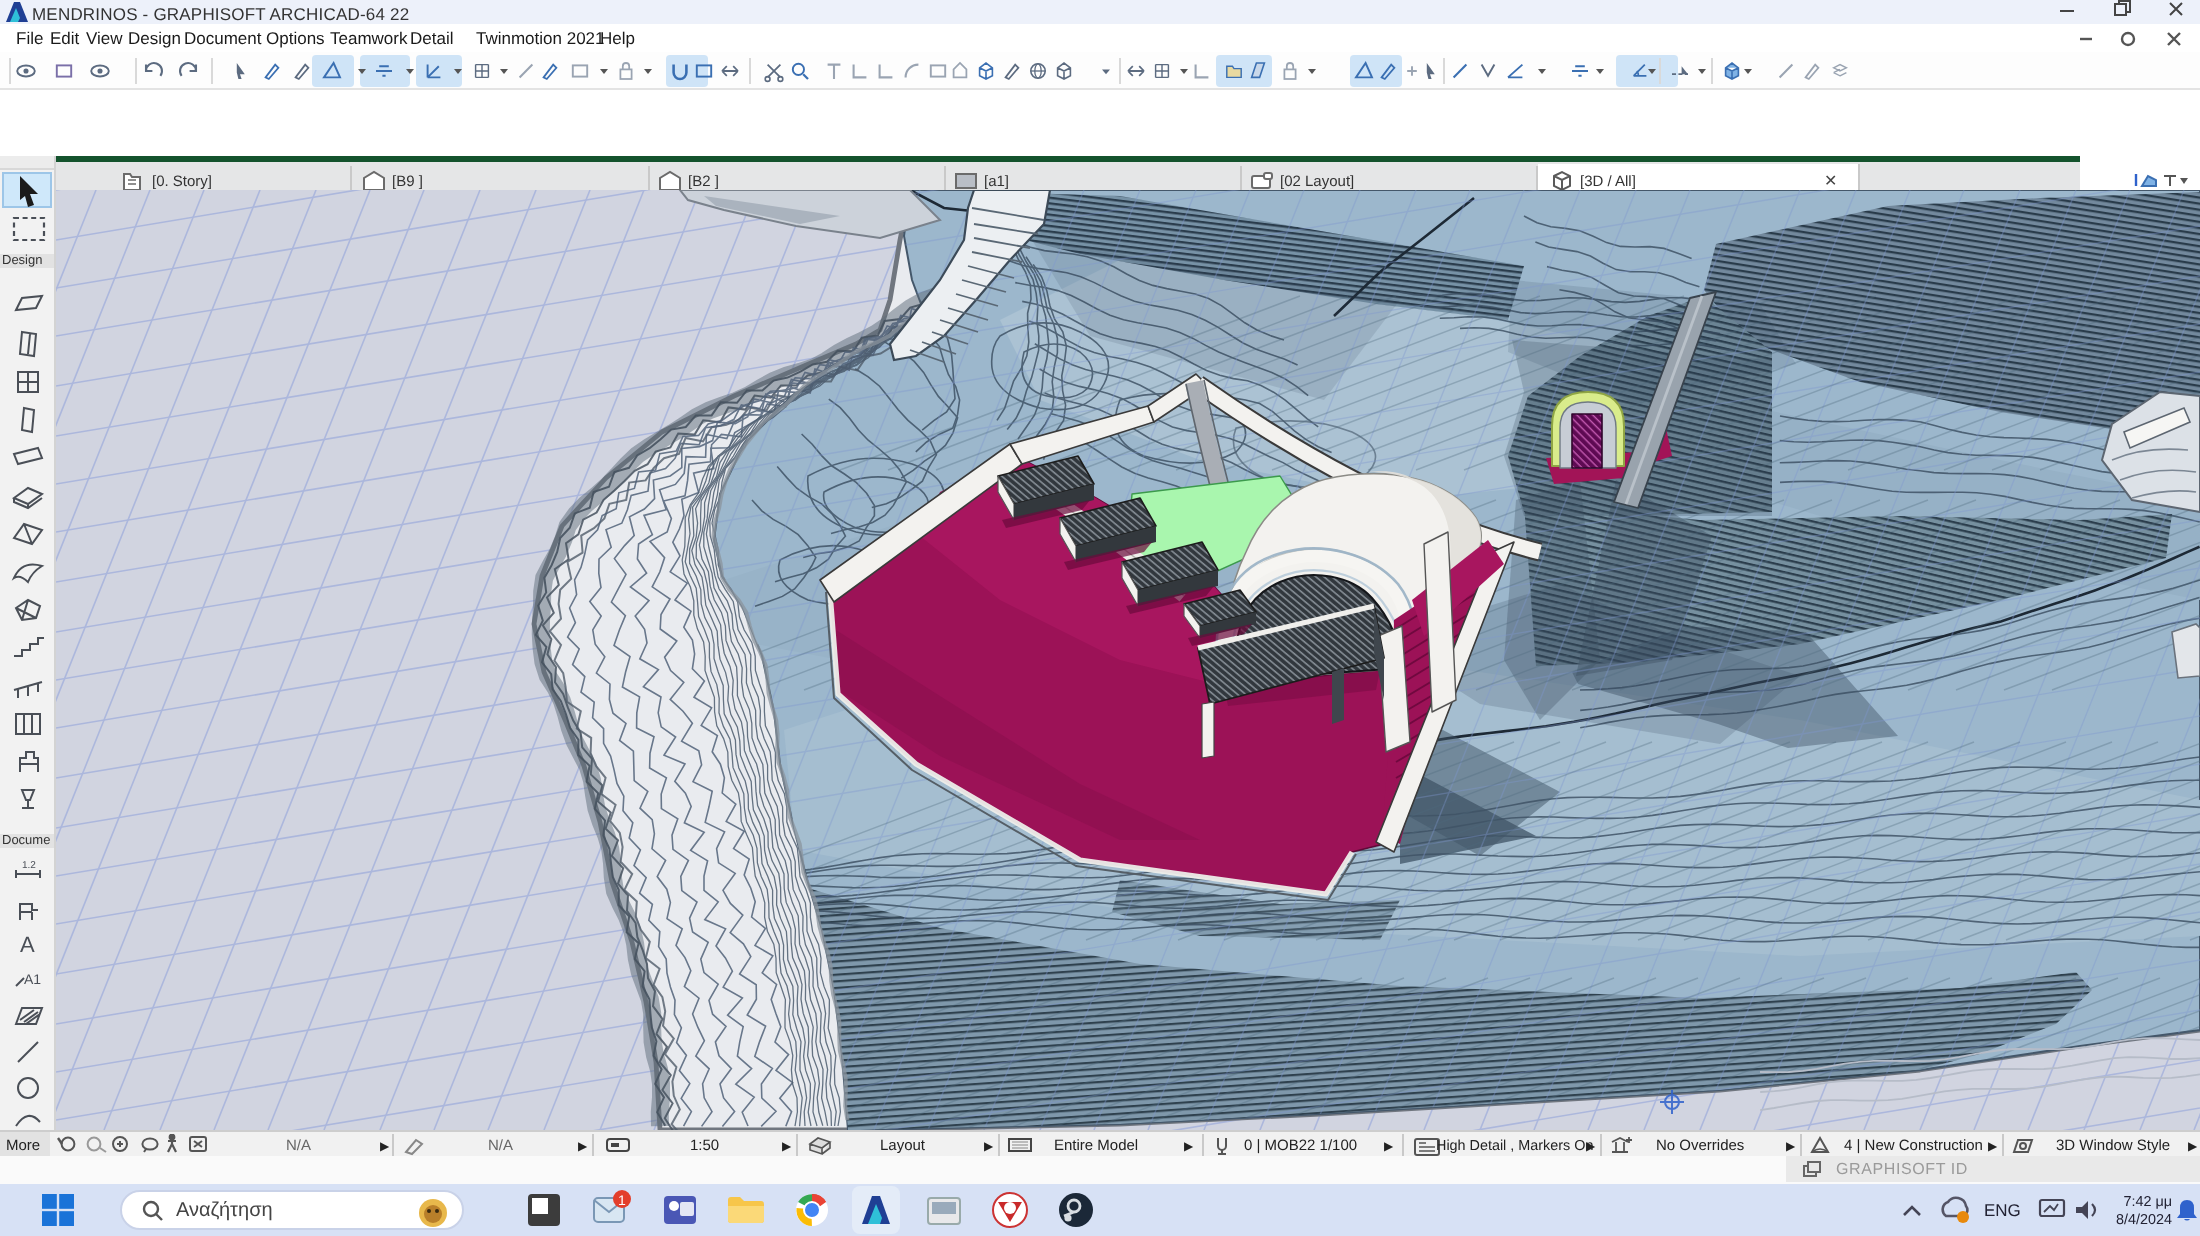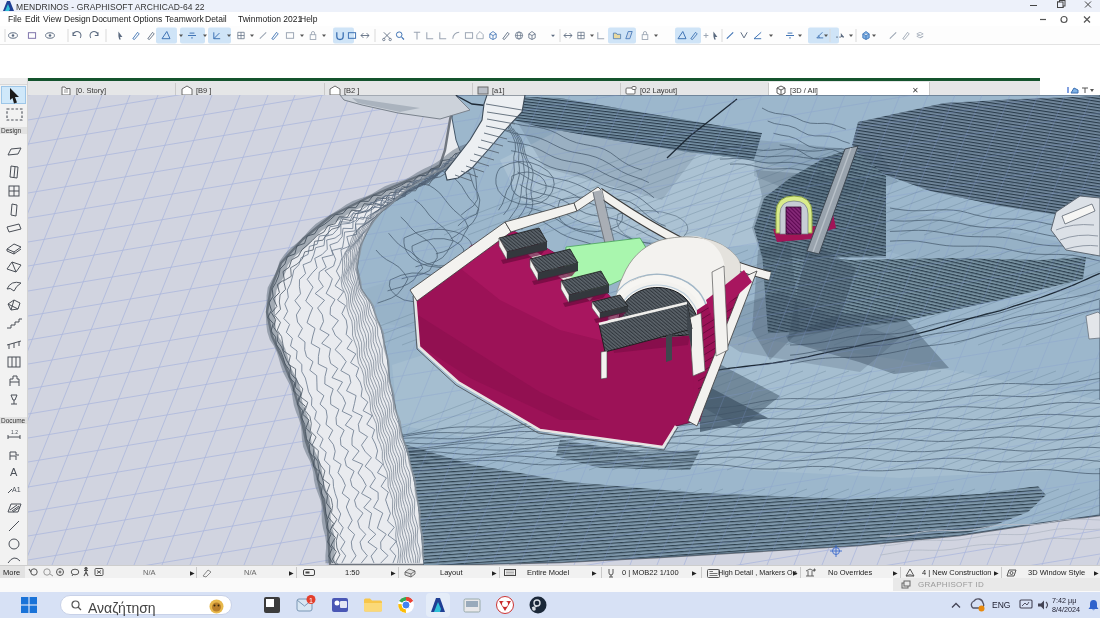--- a/index.html
+++ b/index.html
@@ -1116,21 +1116,21 @@
         <rect x="0" y="0" width="7.4" height="7.4" fill="#1a73d8"></rect>
         <rect x="8.6" y="0" width="7.4" height="7.4" fill="#1a73d8"></rect>
         <rect x="0" y="8.6" width="7.4" height="7.4" fill="#1a73d8"></rect>
         <rect x="8.6" y="8.6" width="7.4" height="7.4" fill="#1a73d8"></rect>
       </svg>
   <div class="abs" style="left:60px;top:3px;width:172px;height:20px;background:#fff;border:1px solid #c9d2e8;border-radius:10px">
     <svg class="abs" style="left:10px;top:4px" width="11" height="11">
           <circle cx="4.5" cy="4.5" r="3.5" fill="none" stroke="#555" stroke-width="1.2"></circle>
           <line x1="7" y1="7" x2="10" y2="10" stroke="#555" stroke-width="1.2"></line>
         </svg>
-    <span class="abs" style="left:27px;top:4px;font-size:14px;color:#444">Αναζήτηση</span>
+    <span class="abs" style="left:27px;top:4px;font-size:10px;color:#444">Αναζήτηση</span>
     <svg class="abs" style="left:148px;top:3px" width="15" height="15">
           <circle cx="7.5" cy="7.5" r="7" fill="#e8b84b"></circle>
           <circle cx="7.5" cy="8" r="4.5" fill="#b97f2a"></circle>
           <circle cx="5.5" cy="6.5" r="1" fill="#3a2a10"></circle>
           <circle cx="9.5" cy="6.5" r="1" fill="#3a2a10"></circle>
         </svg>
   </div>
   <svg class="ticon" style="left:262px" viewBox="0 0 20 20">
         <rect x="2" y="2" width="16" height="16" rx="2" fill="#3c3c3c"></rect>
         <rect x="4" y="4" width="8" height="8" fill="#fff"></rect>
@@ -1186,19 +1186,19 @@
       </svg>
   <span class="abs" style="left:992px;top:8px;font-size:8.5px;color:#223">ENG</span>
   <svg class="abs" style="left:1019px;top:7px" width="14" height="12">
         <rect x="1" y="1" width="12" height="8" rx="1" fill="none" stroke="#445" stroke-width="1.1"></rect>
         <path d="M3,7 L6,4 L8,6 L10,3" fill="none" stroke="#445" stroke-width="0.9"></path>
       </svg>
   <svg class="abs" style="left:1037px;top:7px" width="13" height="12">
         <path d="M1,4.5 L4,4.5 L7,1.5 L7,10.5 L4,7.5 L1,7.5 Z" fill="#445"></path>
         <path d="M9,3 Q12,6 9,9" fill="none" stroke="#445" stroke-width="1.1"></path>
       </svg>
-  <div class="abs" style="left:1052px;top:4px;width:34px;font-size:7.2px;color:#223;text-align:left;line-height:9px">7:42 μμ<br>8/4/2024</div>
+  <div class="abs" style="left:1052px;top:4px;width:34px;font-size:7.2px;color:#223;text-align:right;line-height:9px">7:42 μμ<br>8/4/2024</div>
   <svg class="abs" style="left:1088px;top:7px" width="11" height="12">
         <path d="M5.5,1 Q9,1 9,5 L9,8 L10.5,10 L0.5,10 L2,8 L2,5 Q2,1 5.5,1 Z" fill="#2f62cc"></path>
         <path d="M4,10.5 A1.8,1.8 0 0 0 7,10.5" fill="#2f62cc"></path>
       </svg>
 </div>
 
 </div>
 </body></html>

